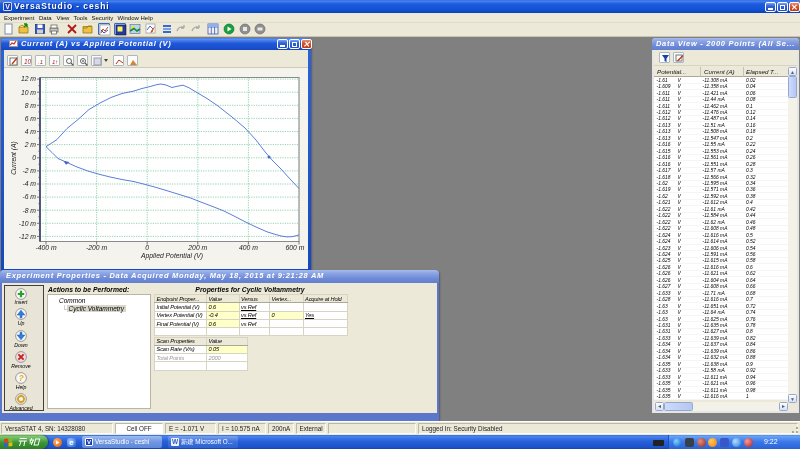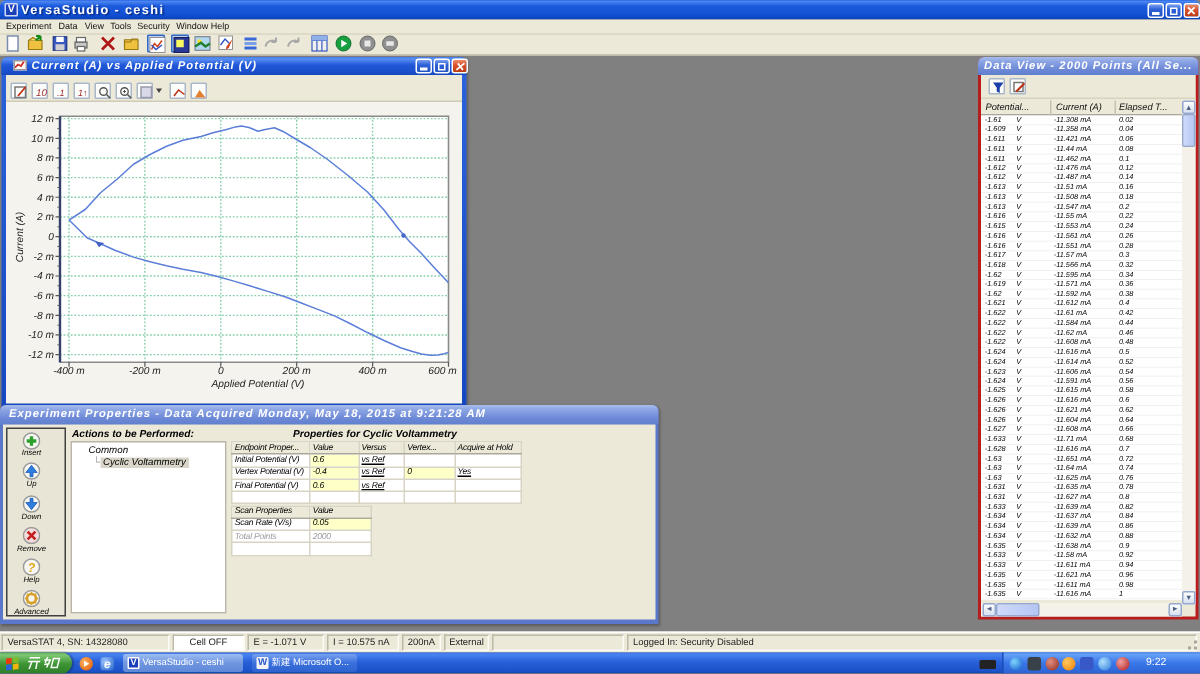--- a/index.html
+++ b/index.html
@@ -32,39 +32,39 @@
 .ctitle.inactive{background:linear-gradient(180deg,#a8bcec 0%,#8ba4e4 25%,#6c88d6 70%,#6080cc 100%);}
 
 #chartwin{left:1px;top:37.5px;width:310px;height:234.5px;background:#0831d9;
  background:linear-gradient(180deg,#2b63dd,#1548c0);box-shadow:1px 1px 2px rgba(0,0,0,.3);}
 #chartbody{position:absolute;left:3px;top:12.5px;width:304px;height:219px;background:#f4f3ee;}
 #charttb{position:absolute;left:0;top:0;width:304px;height:17.5px;background:#ece9d8;border-bottom:1px solid #cfcbb8;}
 .cbtn{position:absolute;top:5px;width:11px;height:11px;background:#fcfcfa;border:1px solid #aab7c9;border-radius:1px;}
 .cbtn svg{display:block;width:9px;height:9px;margin:0.5px;}
 #chartic{position:absolute;left:8px;top:2.5px;width:9px;height:7px;background:#fff;border:1px solid #9a9a9a;}
 
-#dvwin{left:652px;top:37.5px;width:147px;height:375.5px;background:#b91c1c;}
+#dvwin{left:652px;top:37.5px;width:147px;height:375.5px;background:#e5e5e5;}
 #dvbody{position:absolute;left:2px;top:12.5px;width:143px;height:361px;background:#ece9d8;}
 #dvtb{position:absolute;left:0;top:0;width:143px;height:16px;background:#ece9d8;border-bottom:1px solid #d8d4c0;}
 #dvhead{position:absolute;left:0;top:16px;width:143px;height:11px;background:#ece9d8;border-bottom:1px solid #aca899;font-size:6.2px;color:#111;}
 #dvhead span{position:absolute;top:2px;}
 #dvrows{position:absolute;left:0;top:27px;width:134px;height:323px;background:#fff;overflow:hidden;}
 #dvinner{width:268px;transform:scale(0.5);transform-origin:0 0;}
 .dr{height:12.92px;line-height:12.9px;font-size:9.8px;color:#000;position:relative;border-bottom:1px solid #ebebeb;}
 .dr .c1{position:absolute;left:5px;}
 .dr .cv{position:absolute;left:47px;}
 .dr .c2{position:absolute;left:97px;}
 .dr .c3{position:absolute;left:184px;}
 .dvcol{position:absolute;top:27px;height:323px;width:1px;background:#e0e0e0;}
 
 .sb{position:absolute;background:#d6d2c2;}
 .sbtn{position:absolute;background:linear-gradient(180deg,#fdfdfc,#d8e0f0);border:1px solid #95a8cf;border-radius:1.5px;color:#4d6185;text-align:center;}
 .sthumb{position:absolute;background:linear-gradient(90deg,#cfdafc,#b4c6f2);border:1px solid #95a8cf;border-radius:1.5px;}
 
-#propwin{left:0px;top:270px;width:439px;height:146px;background:#5a77cc;box-shadow:1px 1px 2px rgba(0,0,0,.3);}
+#propwin{left:0px;top:270px;width:439px;height:180px;background:#5a77cc;box-shadow:1px 1px 2px rgba(0,0,0,.3);}
 #propbody{position:absolute;left:2px;top:13px;width:435px;height:130px;background:#ece9d8;}
 #sidebar{position:absolute;left:2px;top:1.5px;width:40px;height:126px;background:#e9e5d6;border:1px solid #404040;}
 .sbitem{position:absolute;left:0;width:32px;text-align:center;}
 .sbitem svg{display:block;margin:0 auto;}
 .sblab{font-size:5.2px;line-height:5.6px;color:#000;margin-top:0.5px;}
 #atp{position:absolute;left:46px;top:2.5px;font-size:6.8px;font-weight:bold;color:#000;}
 #listbox{position:absolute;left:45px;top:10.5px;width:104px;height:115px;background:#fff;border:1px solid #b9b4a5;font-size:6.5px;color:#000;}
 #pfc{position:absolute;left:152px;top:2.5px;width:192px;text-align:center;font-size:6.8px;font-weight:bold;color:#000;}
 table.ptab{position:absolute;border-collapse:collapse;table-layout:fixed;background:#fff;font-size:5.7px;letter-spacing:-0.15px;color:#000;}
 table.ptab td,table.ptab th{border:1px solid #d8d4c4;padding:0 1.5px;height:8.3px;font-weight:normal;text-align:left;overflow:hidden;white-space:nowrap;}

